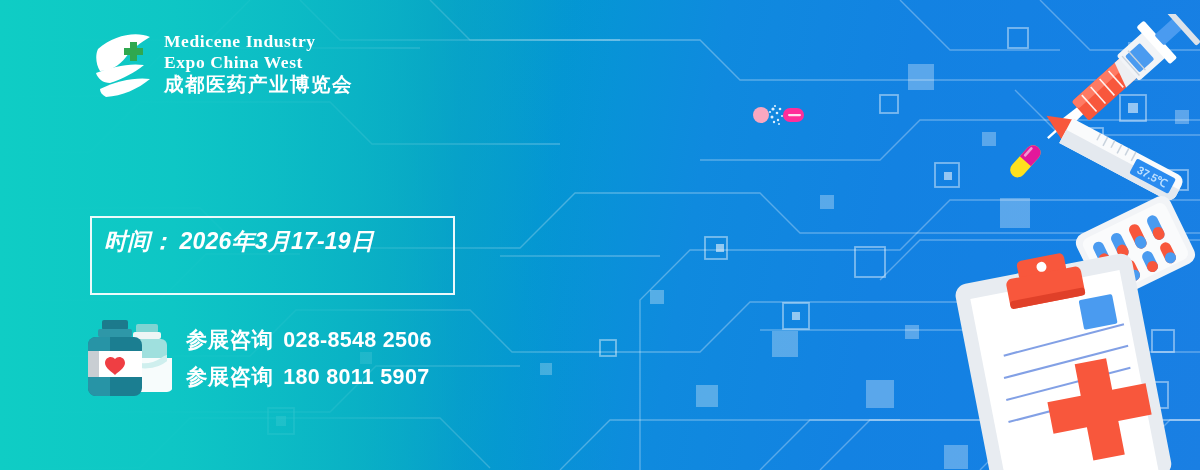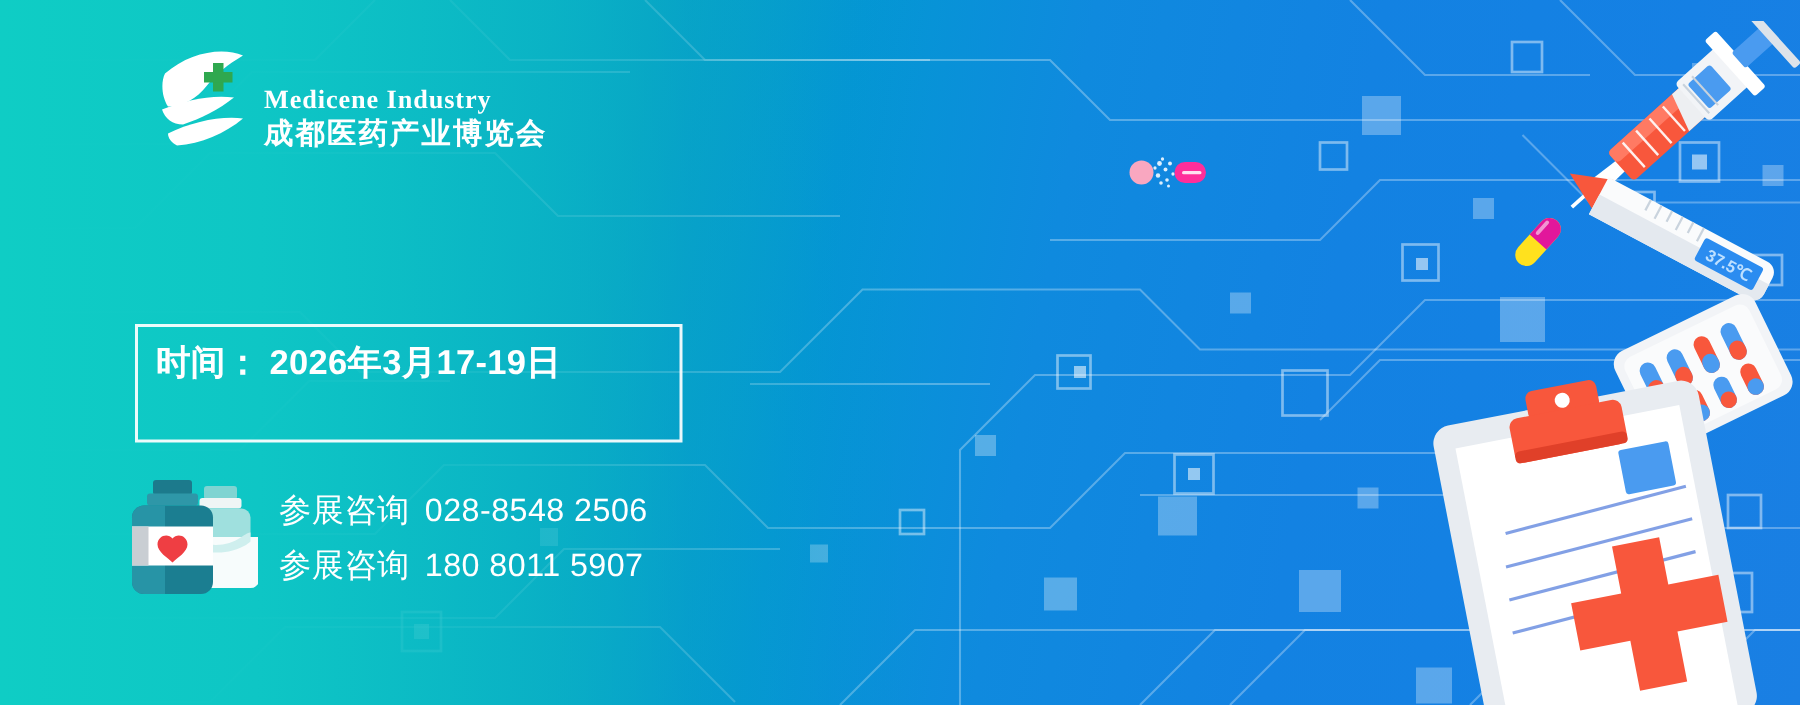--- a/index.html
+++ b/index.html
@@ -41,24 +41,24 @@
         rgba(11,183,197,0.82) 52%,
         rgba(8,160,200,0.45) 74%,
         rgba(6,145,205,0.14) 90%,
         rgba(6,140,208,0) 100%);
     pointer-events: none;
   }
 
   
   .logo-block {
     position: absolute;
-    left: 104px;
+    left: 92px;
     top: 33px;
     display: flex;
-    align-items: flex-end;
+    align-items: flex-start;
     gap: 10px;
   }
   .logo-mark { width: 62px; height: 66px; display:block; }
   .logo-text { display: flex; flex-direction: column; line-height: 1; }
   .logo-en1, .logo-en2 {
     font-family: "Liberation Serif", "DejaVu Serif", serif;
     font-weight: bold;
     font-size: 17.5px;
     color: #ffffff;
     letter-spacing: 0.6px;
@@ -100,38 +100,38 @@
   }
   .info-row {
     position: absolute;
     left: 12px;
     font-size: 23px;
     font-weight: bold;
     color: #ffffff;
     white-space: nowrap;
     letter-spacing: 0.2px;
   }
-  .info-row.r1 { top: 8px; }
+  .info-row.r1 { top: 8px; font-style: italic; }
   .info-row.r2 { top: 42px; }
   .info-label { margin-right: 6px; }
 
   
   .contact-block {
     position: absolute;
     left: 86px;
     top: 318px;
     display: flex;
     align-items: center;
     gap: 14px;
   }
   .bottles { width: 86px; height: 80px; display: block; }
   .contact-lines { display: flex; flex-direction: column; gap: 8px; }
   .contact-row {
     font-size: 21.5px;
-    font-weight: normal;
+    font-weight: bold;
     color: #ffffff;
     white-space: nowrap;
     letter-spacing: 0.3px;
   }
   .contact-row .num { margin-left: 10px; }
 
   
   .art { position: absolute; pointer-events: none; }
   .art-syringe { right: -4px; top: 14px; }
   .art-thermo  { right: -6px; top: 104px; }
@@ -358,20 +358,21 @@
       <path d="M6 16 C22 2 44 -2 58 4 C48 10 40 16 34 24 C27 33 18 38 8 38 C4 32 3 22 6 16 Z" fill="#ffffff"></path>
       <path d="M4 40 C20 34 36 30 52 32 C42 40 30 46 18 50 C11 50 6 46 4 40 Z" fill="#ffffff"></path>
       <path d="M8 56 C24 48 44 44 58 46 C46 56 30 63 14 64 C10 62 8 59 8 56 Z" fill="#ffffff"></path>
       <g>
         <rect x="38" y="9" width="7" height="19" fill="#2FA84F"></rect>
         <rect x="32" y="15" width="19" height="7" fill="#2FA84F"></rect>
       </g>
     </svg>
     <div class="logo-text">
       <span class="logo-en1">Medicene Industry</span>
+      <span class="logo-en2">Expo  China West</span>
       <span class="logo-cn">成都医药产业博览会</span>
     </div>
   </div>
 
 
   <div class="info-box">
     <div class="info-row r1">
       <span class="info-label">时间：</span><span>2026年3月17-19日</span>
     </div>
   </div>

